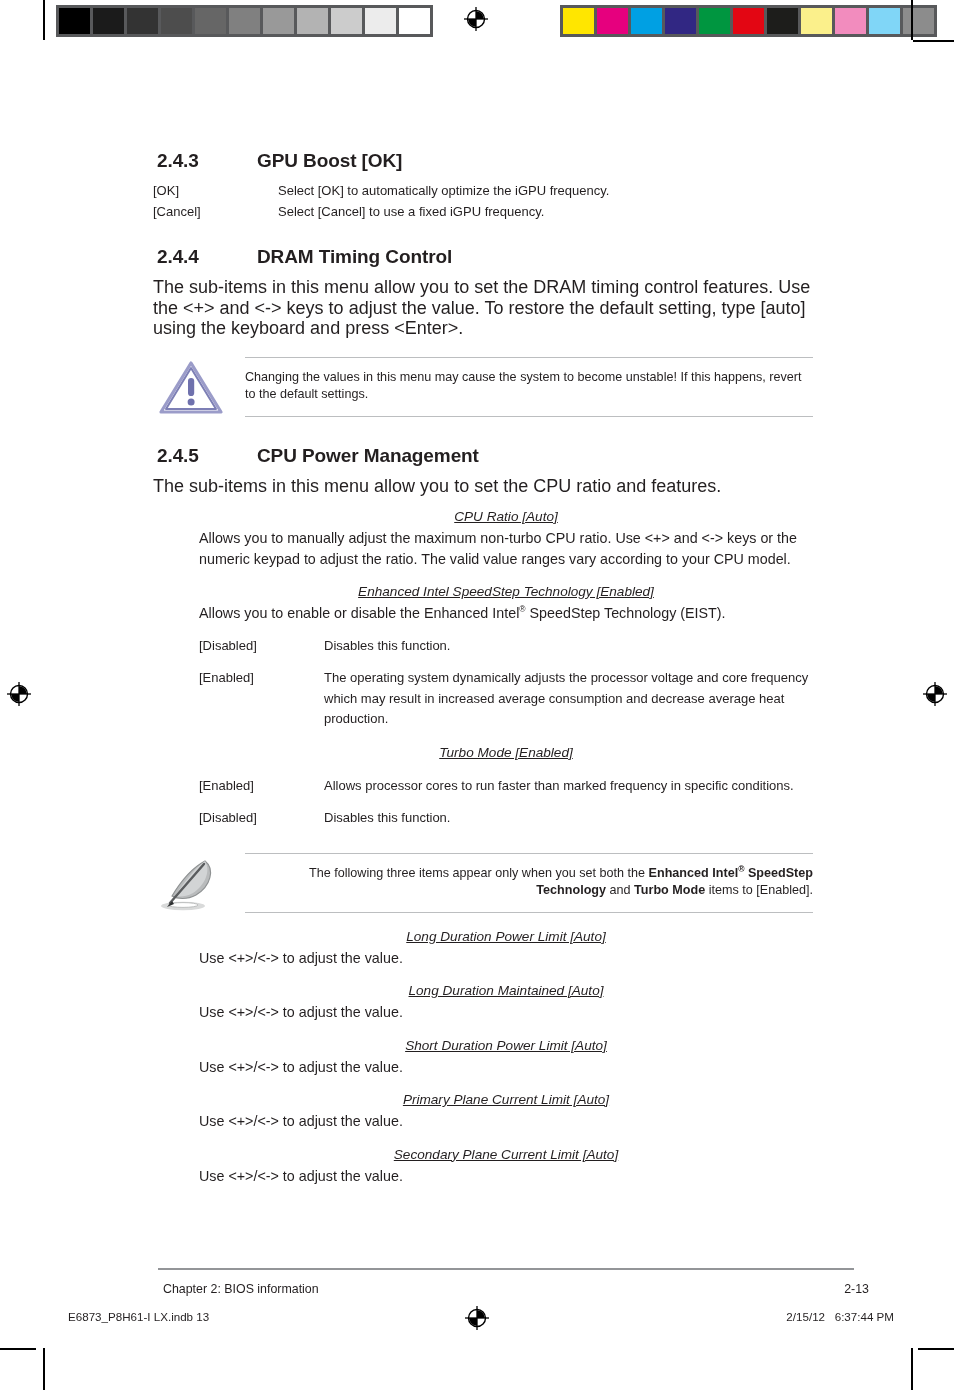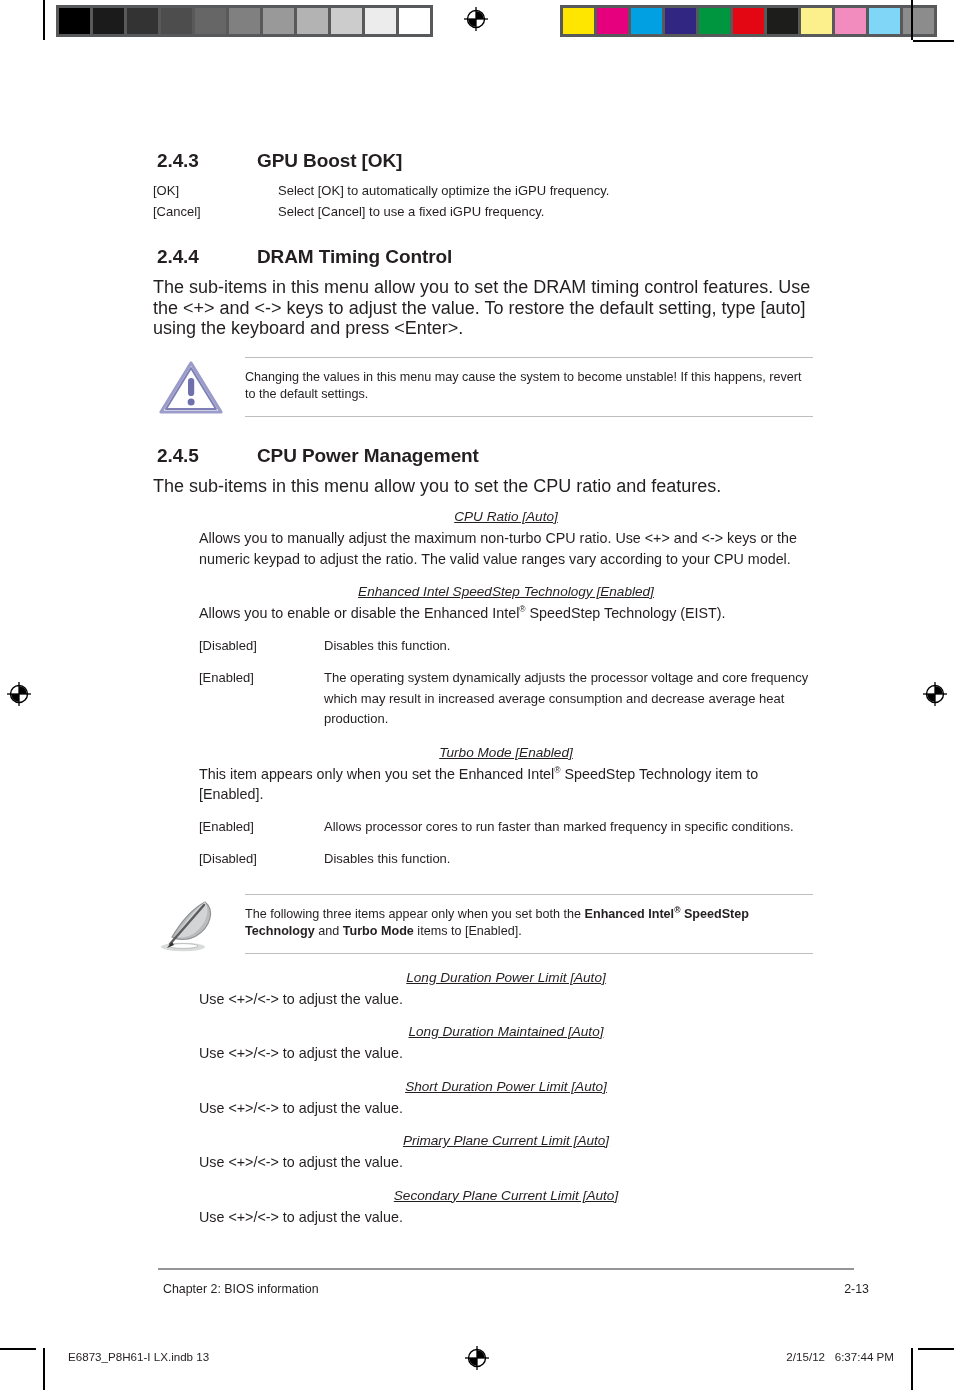--- a/index.html
+++ b/index.html
@@ -161,21 +161,21 @@
     top: 1281px;
     width: 706px;
     display: flex;
     justify-content: space-between;
     font-size: 12.4px;
     line-height: 16px;
   }
 
   .prodline {
     position: absolute;
-    top: 1348px;
+    top: 1308px;
     left: 0;
     width: 954px;
     height: 22px;
     font-size: 11.6px;
   }
   .prodline .left  { position: absolute; left: 68px;  top: 2px; }
   .prodline .right { position: absolute; right: 60px; top: 2px; white-space: pre; }
   .prodline .center{ position: absolute; left: 464px; top: -3px; }
 </style>
 </head>
@@ -310,33 +310,32 @@
       <div class="optrow spaced" style="width:612px;">
         <span class="key">[Enabled]</span>
         <span class="desc">The operating system dynamically adjusts the processor voltage and core frequency which may result in increased average consumption and decrease average heat production.</span>
       </div>
     </div>
 
     <div class="sub">
       <div class="subhead-wrap">
         <span class="subhead">Turbo Mode [Enabled]</span>
       </div>
-      <p class="subpara" style="width:615px;"><span>This item appears only when you set the Enhanced Intel</span><sup class="reg">®</sup><span> SpeedStep Technology item to [Enabled].</span></p>
 
       <div class="optrow spaced" style="width:618px;">
         <span class="key">[Enabled]</span>
         <span class="desc">Allows processor cores to run faster than marked frequency in specific conditions.</span>
       </div>
       <div class="optrow spaced">
         <span class="key">[Disabled]</span>
         <span class="desc">Disables this function.</span>
       </div>
     </div>
 
-    <div class="callout" style="margin-top:24px;">
+    <div class="callout" style="margin-top:24px;text-align:right;">
       <div class="icon">
         <svg width="74" height="62" viewBox="0 0 74 62">
           <ellipse cx="28" cy="53" rx="22" ry="4.2" fill="#d9dada"></ellipse>
           <ellipse cx="28" cy="52" rx="15" ry="2.4" fill="#ffffff" stroke="#b0b2b3" stroke-width="0.8"></ellipse>
           <path d="M50 8 C60 16 56 33 41 42 C32 47 22 46 17 43 C23 33 33 17 50 8 Z" fill="#b9bbbc" stroke="#8e9192" stroke-width="1.1"></path>
           <path d="M50 8 C56 18 50 32 38 40 C31 44 24 44 20 43 C28 31 38 17 50 8 Z" fill="#d2d4d5"></path>
           <path d="M49 11 L15 50" stroke="#5a5c5e" stroke-width="2.4" stroke-linecap="round"></path>
           <path d="M17 48 L12 54 L19 51 Z" fill="#2e3031"></path>
         </svg>
       </div>

